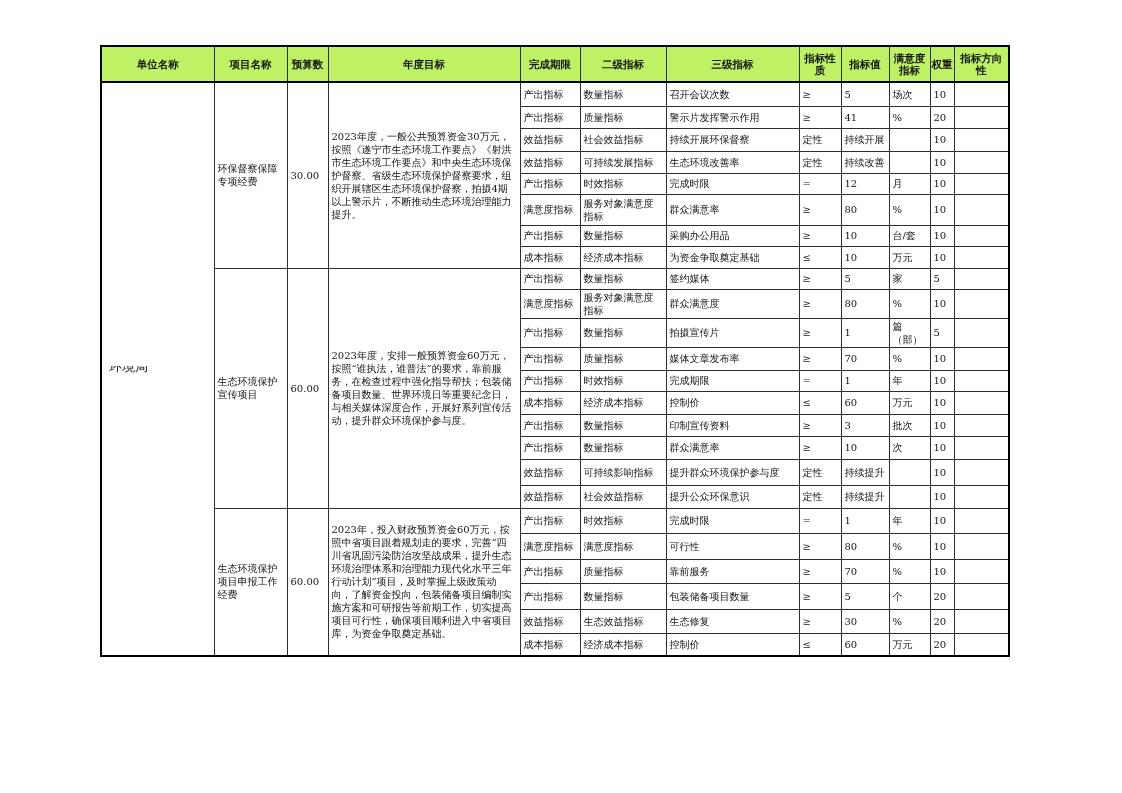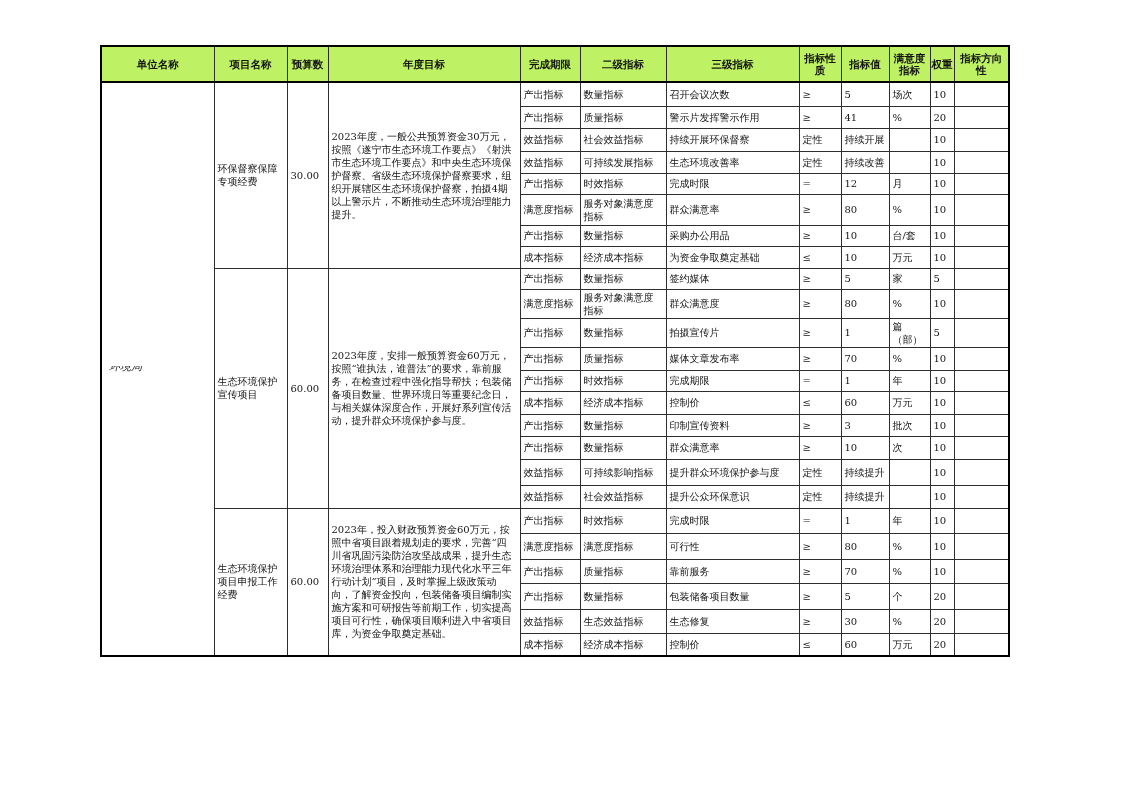--- a/index.html
+++ b/index.html
@@ -19,21 +19,21 @@
     text-align:center;vertical-align:middle;height:34px;
     border-bottom:2px solid #000;padding:0 1px;
   }
   table.perf td{
     font-size:10px;line-height:13px;
     padding:1px 3px;vertical-align:middle;text-align:left;
     background:#ffffff;
   }
   td.unit-col{vertical-align:top;padding:0;}
   td.unit-col .clip{height:7px;overflow:hidden;}
-  td.unit-col .clip span{display:block;margin-top:-5px;padding-left:4px;font-size:11px;line-height:12px;font-style:italic;}
+  td.unit-col .clip span{display:block;margin-top:-5px;padding-left:4px;font-size:13px;line-height:12px;}
   td.pname{font-size:10.5px;line-height:15px;padding:2px 4px;margin-top:40px;}
   td.budget{text-align:right;font-size:10.5px;padding-right:2px;margin-left:36px;}
   td.goal{font-size:10.5px;line-height:15.5px;text-align:justify;padding:4px 5px;}
   td.w{padding-left:2px;}
 </style>
 </head>
 <body>
 
 <div class="page">
   <table class="perf">

